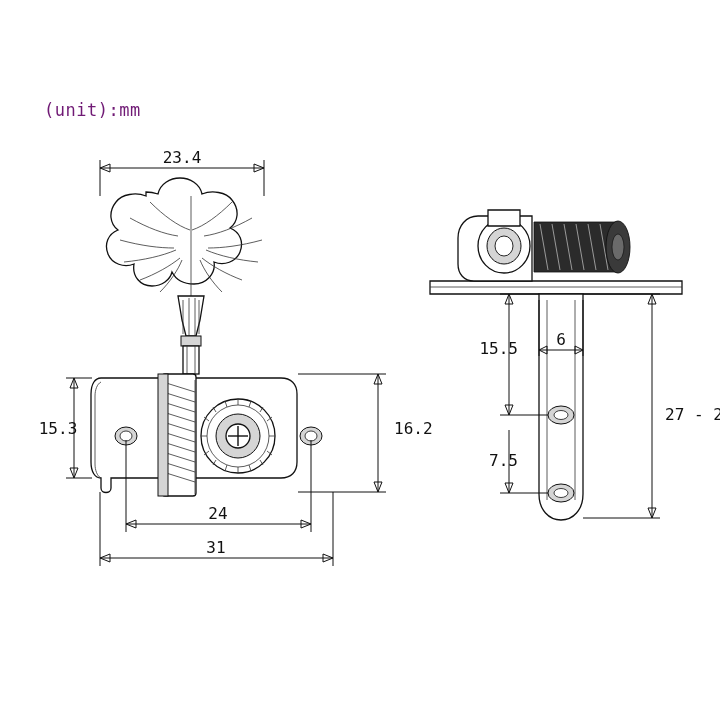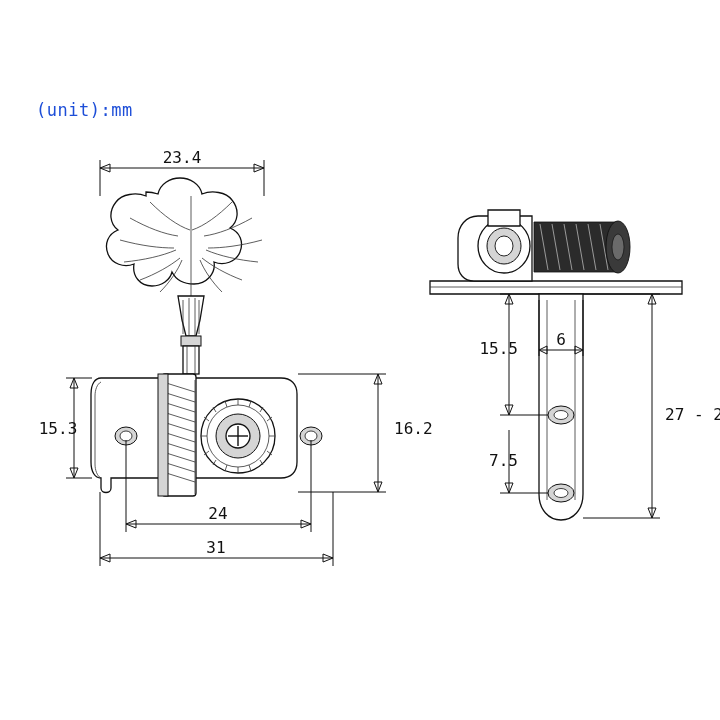--- a/index.html
+++ b/index.html
@@ -10,24 +10,24 @@
   #page {
     position: relative;
     width: 720px;
     height: 720px;
     background: #ffffff;
     font-family: "DejaVu Sans Mono", monospace;
     overflow: hidden;
   }
   .unit-label {
     position: absolute;
-    left: 36px;
+    left: 44px;
     top: 100px;
     font-size: 17px;
-    color: #1d4ed8;
+    color: #701a75;
     letter-spacing: 0.5px;
     white-space: pre;
   }
   svg.diagram {
     position: absolute;
     left: 0;
     top: 0;
     width: 720px;
     height: 720px;
   }

